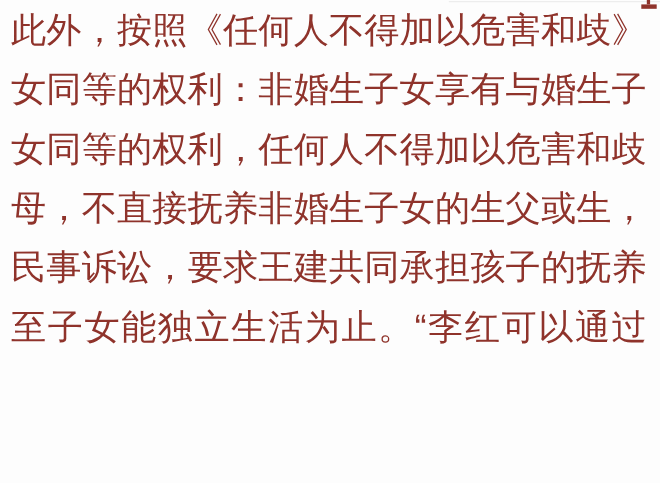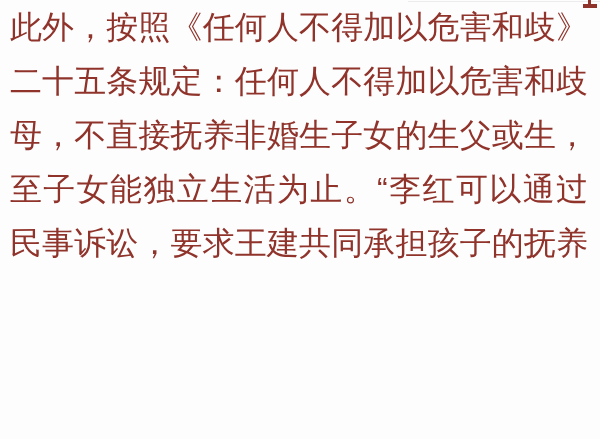--- a/index.html
+++ b/index.html
@@ -79,19 +79,20 @@
 
   <div class="top-artifact-line"></div>
 
   <div class="corner-fragment">
     <div class="stub"></div>
     <div class="bar"></div>
   </div>
 
   <div class="text-block">
     <div class="line">此外，按照《任何人不得加以危害和歧》第</div>
-    <div class="line">二十五条规定：任何人不得加以危害和歧</div>
+    <div class="line">女同等的权利：非婚生子女享有与婚生子</div>
+    <div class="line">女同等的权利，任何人不得加以危害和歧</div>
     <div class="line">母，不直接抚养非婚生子女的生父或生，直</div>
+    <div class="line">民事诉讼，要求王建共同承担孩子的抚养</div>
     <div class="line">至子女能独立生活为止。“李红可以通过</div>
-    <div class="line">民事诉讼，要求王建共同承担孩子的抚养</div>
   </div>
 
 </div>
 
 </body></html>

